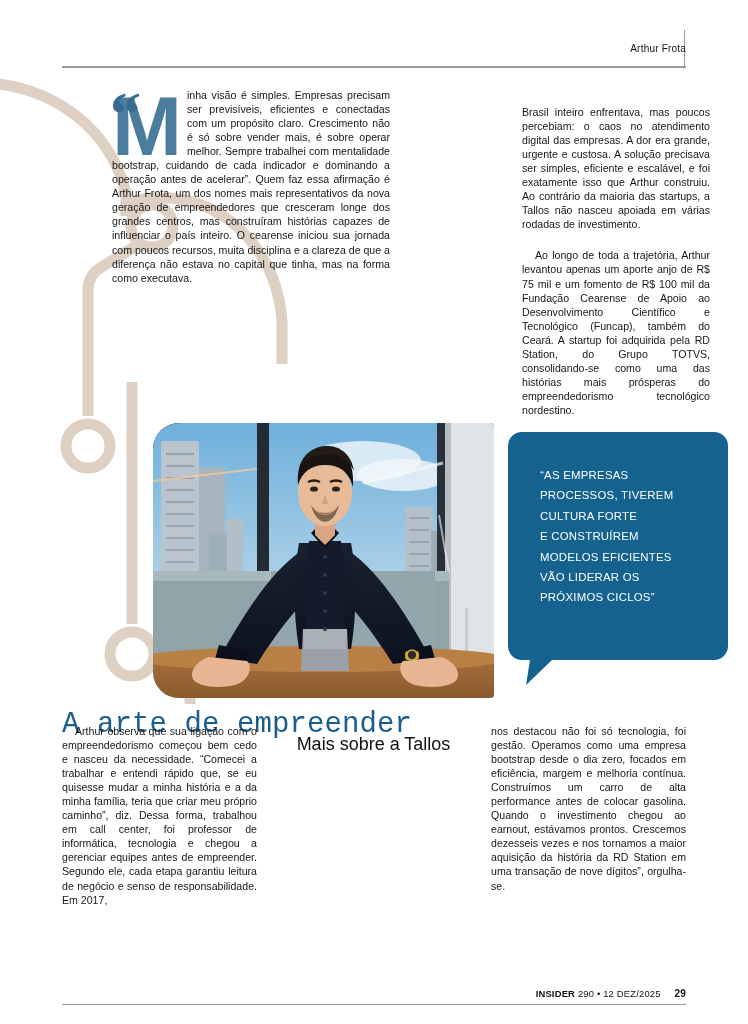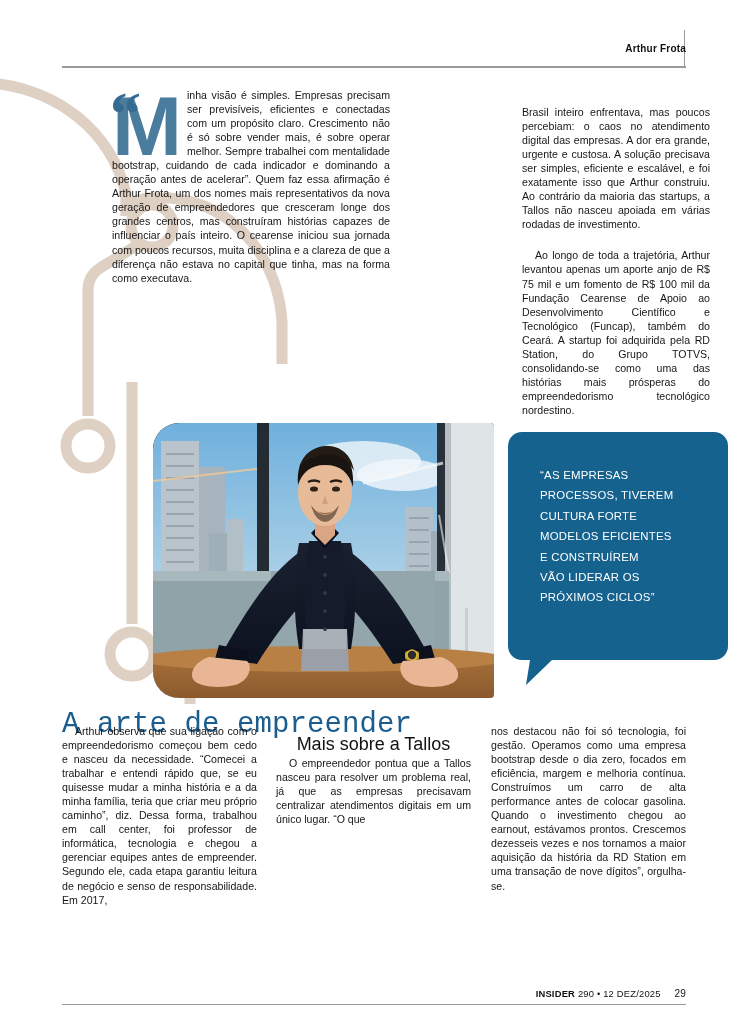--- a/index.html
+++ b/index.html
@@ -15,21 +15,21 @@
 
   
   .circuit{position:absolute;left:0;top:64px;width:330px;height:640px;pointer-events:none;}
 
   
   .masthead{
     position:absolute;left:62px;top:38px;width:624px;
     text-align:right;
   }
   .masthead .author{
-    font-size:10px;font-weight:bold;letter-spacing:.2px;color:#111;
+    font-size:10px;font-weight:normal;letter-spacing:.2px;color:#111;
     display:inline-block;padding-bottom:5px;margin-left:20px;
   }
   .rule-top{
     position:absolute;left:62px;top:66px;width:624px;height:1.6px;background:#9a9a9a;
   }
   .rule-right{
     position:absolute;left:684px;top:30px;width:1.4px;height:38px;background:#9a9a9a;
   }
 
   
@@ -119,21 +119,21 @@
     text-align:center;
   }
 
   
   .rule-bot{position:absolute;left:62px;top:1004px;width:624px;height:1.3px;background:#9a9a9a;}
   .footer{
     position:absolute;left:62px;top:988px;width:624px;text-align:right;
     font-size:9.4px;color:#111;letter-spacing:.2px;
   }
   .footer .brand{font-weight:bold;text-align:center;}
-  .footer .pnum{font-weight:normal;margin-left:11px;font-size:10px;}
+  .footer .pnum{font-weight:bold;margin-left:11px;font-size:10px;}
 </style>
 </head>
 <body>
 
 <div class="page">
 
   <svg class="circuit" viewBox="0 0 330 640">
     <g fill="none" stroke="#ded0c2" stroke-width="11">
       <path d="M -20 18 C 60 22 112 70 126 130 L 126 152"></path>
       <path d="M 126 152 Q 128 136 148 134 L 170 134 C 236 140 278 196 282 258 L 282 300"></path>
@@ -294,36 +294,35 @@
   </div>
 
   <div class="bubble">
     <svg class="bg" viewBox="0 0 220 253" preserveAspectRatio="none">
       <path d="M14,0 H206 A14,14 0 0 1 220,14 V214 A14,14 0 0 1 206,228 H44 L18,253 L22,228 H14 A14,14 0 0 1 0,214 V14 A14,14 0 0 1 14,0 Z" fill="#15628e"></path>
     </svg>
     <div class="txt">
       <div>“AS EMPRESAS</div>
       <div>PROCESSOS, TIVEREM</div>
       <div>CULTURA FORTE</div>
+      <div>E CONSTRUÍREM</div>
       <div>MODELOS EFICIENTES</div>
-      <div>E CONSTRUÍREM</div>
       <div>VÃO LIDERAR OS</div>
       <div>PRÓXIMOS CICLOS”</div>
     </div>
   </div>
 
   <div class="headline">A arte de empreender</div>
 
   <div class="botcols">
     <div class="bcol c1">
       <p class="ind">Arthur observa que sua ligação com o empreendedorismo começou bem cedo e nasceu da necessidade. “Comecei a trabalhar e entendi rápido que, se eu quisesse mudar a minha história e a da minha família, teria que criar meu próprio caminho”, diz. Dessa forma, trabalhou em call center, foi professor de informática, tecnologia e chegou a gerenciar equipes antes de empreender. Segundo ele, cada etapa garantiu leitura de negócio e senso de responsabilidade. Em 2017,</p>
     </div>
     <div class="bcol c2">
       <div class="subhead">Mais sobre a Tallos</div>
-      <p class="ind">O empreendedor pontua que a Tallos nasceu para resolver um problema real, já que as empresas precisavam centralizar atendimentos digitais em um único lugar. “O que</p>
     </div>
     <div class="bcol c3">
       <p>nos destacou não foi só tecnologia, foi gestão. Operamos como uma empresa bootstrap desde o dia zero, focados em eficiência, margem e melhoria contínua. Construímos um carro de alta performance antes de colocar gasolina. Quando o investimento chegou ao earnout, estávamos prontos. Crescemos dezesseis vezes e nos tornamos a maior aquisição da história da RD Station em uma transação de nove dígitos”, orgulha-se.</p>
     </div>
   </div>
 
   <div class="footer">
     <span class="brand">INSIDER</span>
     <span>290 • 12 DEZ/2025</span>
     <span class="pnum">29</span>

